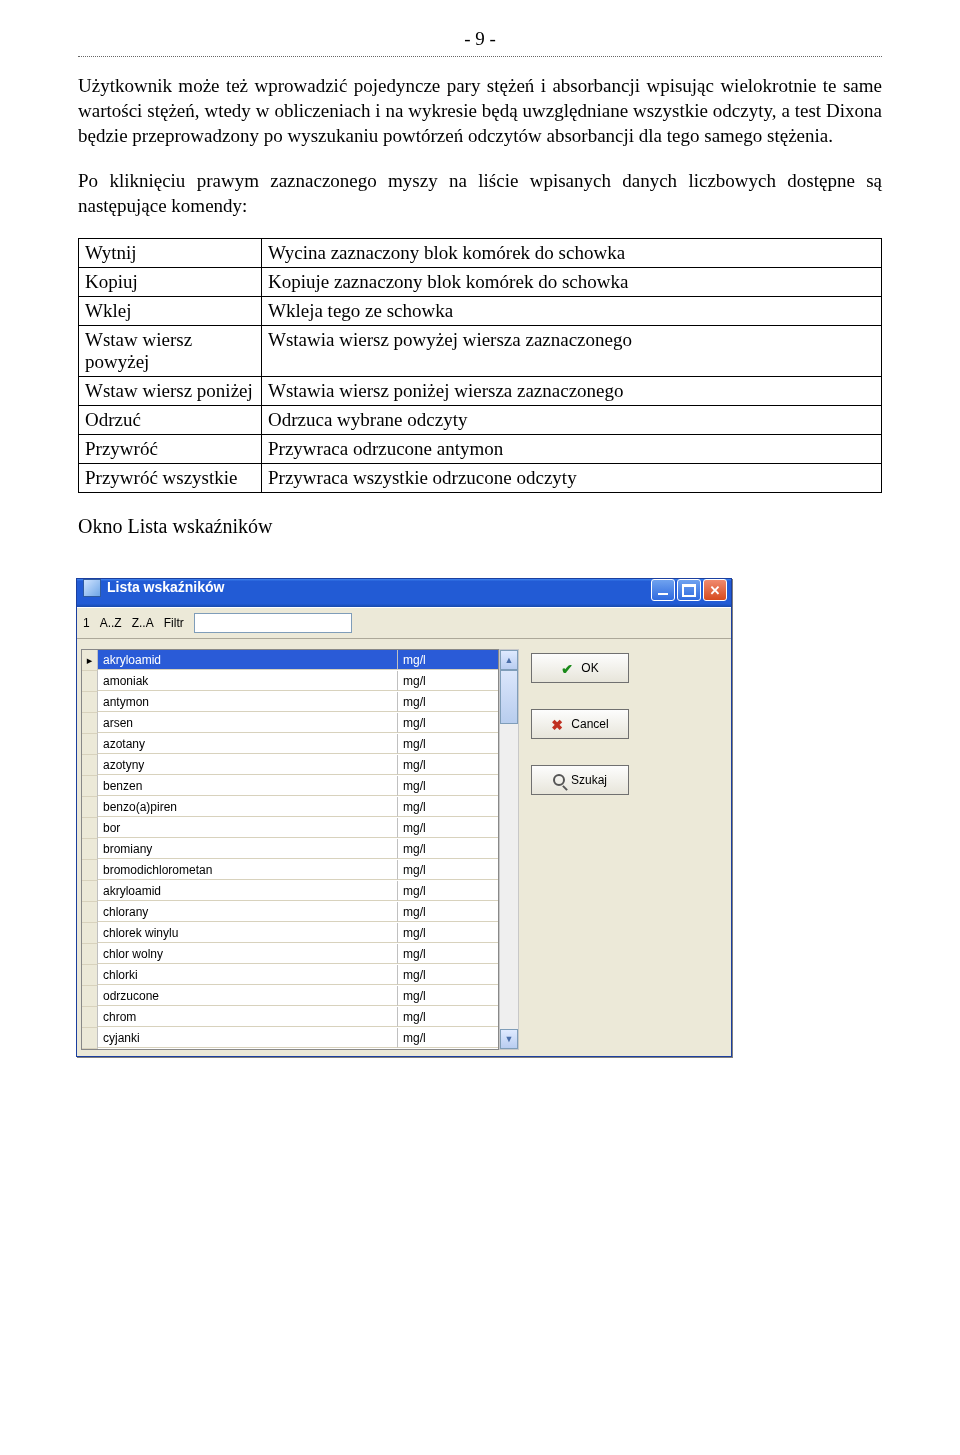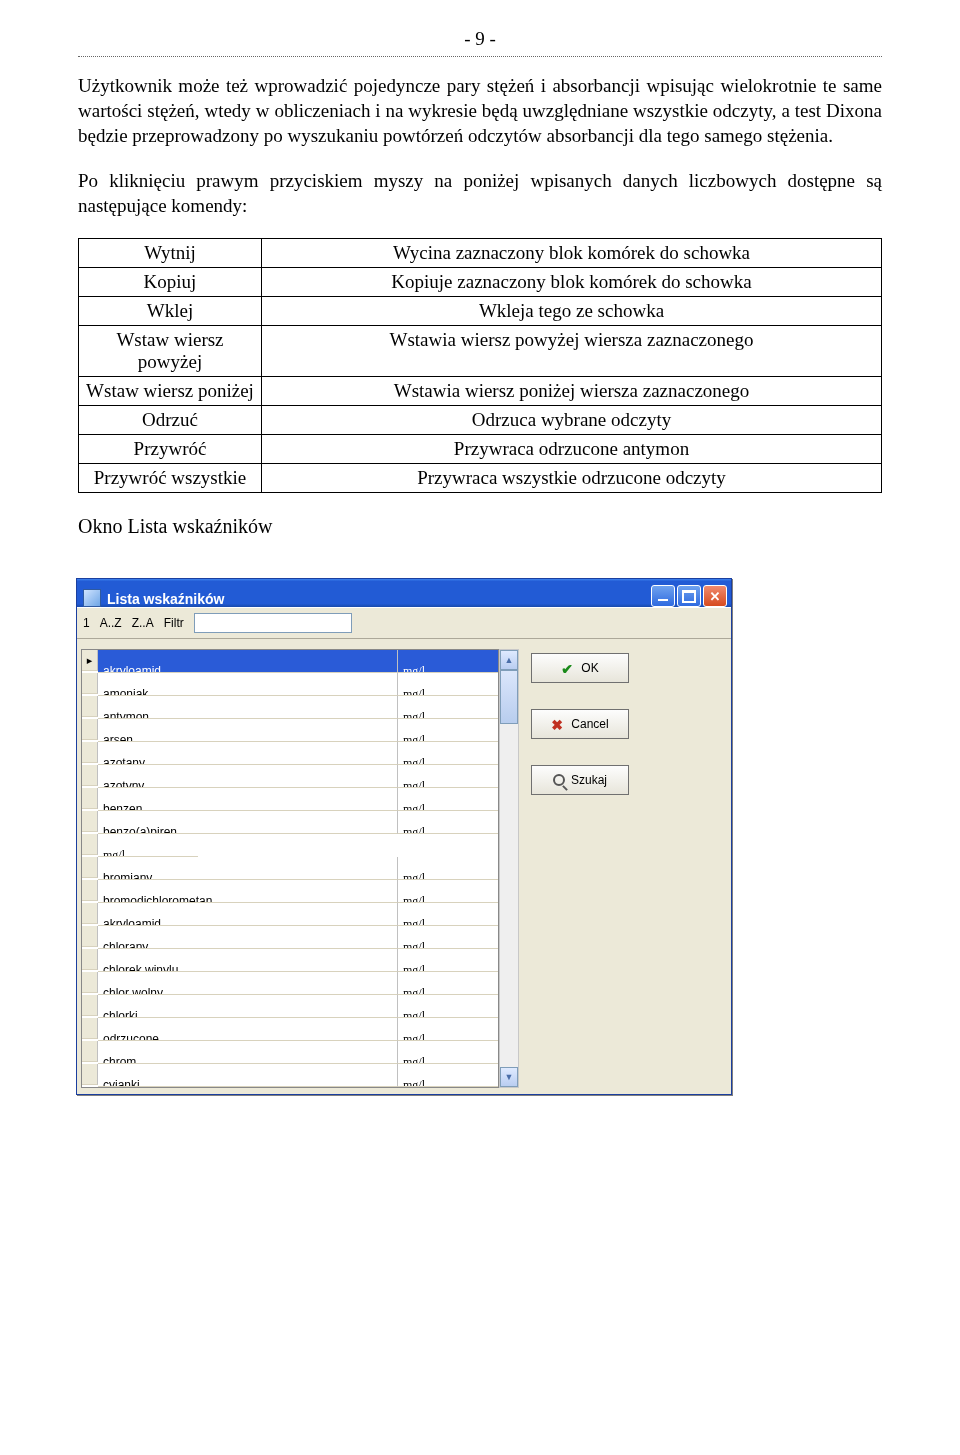--- a/index.html
+++ b/index.html
@@ -30,21 +30,20 @@
   table.cmd {
     border-collapse: collapse;
     width: 100%;
     margin: 6px 0 22px 0;
     font-size: 19px;
   }
   table.cmd td {
     border: 1px solid #000;
     padding: 3px 6px;
     vertical-align: top;
-    text-align: center;
   }
   table.cmd td.c0 { width: 170px; }
   .section-heading {
     font-size: 20px;
     margin: 0 0 40px 0;
   }
 
   
   .xp-window {
     width: 654px;
@@ -52,21 +51,21 @@
     border: 1px solid #1b3f9f;
     font-family: Tahoma, Arial, sans-serif;
     font-size: 12px;
     background: #ece9d8;
     box-shadow: 1px 1px 0 #808080;
   }
   .xp-titlebar {
     height: 28px;
     background: linear-gradient(to bottom,#3f84f0 0%,#225bd5 8%,#225bd5 88%,#184aab 100%);
     display: flex;
-    align-items: flex-end;
+    align-items: flex-start;
     padding: 0 4px 0 6px;
     color: #fff;
     font-weight: bold;
     font-size: 14px;
   }
   .xp-icon {
     width: 16px; height: 16px;
     background: linear-gradient(135deg,#cfe3ff,#6fa6e6);
     border: 1px solid #2f5aa0;
     margin-right: 6px;
@@ -128,26 +127,26 @@
     width: 15px; height: 20px;
     background:#ece9d8;
     border-right:1px solid #c0c0c0;
     border-bottom:1px solid #d8d2bd;
     display:flex;align-items:center;justify-content:center;
     color:#000; font-size:11px;
   }
   .gcell {
     height: 20px; line-height:20px;
     border-bottom: 1px solid #d8d2bd;
-    padding: 11px 5px;
+    padding: 0 5px;
     box-sizing:border-box;
     overflow:hidden;
   }
   .col-name { width: 300px; border-right:1px solid #c0c0c0;}
-  .col-unit { width: 100px; font-family: Liberation Serif, serif; }
+  .col-unit { width: 100px; }
   .grow.selected .gcell { background:#2a5bd7; color:#fff; }
   .grow.selected .gmark { color:#000; }
 
   .xp-scroll {
     width: 18px;
     background:#efefef;
     border:1px solid #c8c8c8;
     display:flex;flex-direction:column;justify-content:space-between;
   }
   .sb-btn{
@@ -181,21 +180,21 @@
   .ico-search{border:2px solid #555;border-radius:50%;width:8px;height:8px;position:relative;}
   .ico-search::after{content:"";position:absolute;right:-5px;bottom:-5px;width:6px;height:2px;background:#555;transform:rotate(45deg);}
 </style>
 </head>
 <body>
 
 <div class="page-number">- 9 -</div>
 <hr class="hr-dots">
 
 <p class="body">Użytkownik może też wprowadzić pojedyncze pary stężeń i absorbancji wpisując wielokrotnie te same wartości stężeń, wtedy w obliczeniach i na wykresie będą uwzględniane wszystkie odczyty, a test Dixona będzie przeprowadzony po wyszukaniu powtórzeń odczytów absorbancji dla tego samego stężenia.</p>
-<p class="body">Po kliknięciu prawym przyciskiem myszy na poniżej wpisanych danych liczbowych dostępne są następujące komendy:</p>
+<p class="body">Po kliknięciu prawym zaznaczonego myszy na liście wpisanych danych liczbowych dostępne są następujące komendy:</p>
 
 <table class="cmd">
   <tbody id="cmd-body">
       <tr>
         <td class="c0">Wytnij</td>
         <td>Wycina zaznaczony blok komórek do schowka</td>
       </tr>
       <tr>
         <td class="c0">Kopiuj</td>
         <td>Kopiuje zaznaczony blok komórek do schowka</td>
@@ -288,20 +287,21 @@
             <div class="gcell col-name">benzen</div>
             <div class="gcell col-unit">mg/l</div>
           </div>
           <div class="grow">
             <div class="gmark"></div>
             <div class="gcell col-name">benzo(a)piren</div>
             <div class="gcell col-unit">mg/l</div>
           </div>
           <div class="grow">
             <div class="gmark"></div>
+            <div class="gcell col-name">bor</div>
             <div class="gcell col-unit">mg/l</div>
           </div>
           <div class="grow">
             <div class="gmark"></div>
             <div class="gcell col-name">bromiany</div>
             <div class="gcell col-unit">mg/l</div>
           </div>
           <div class="grow">
             <div class="gmark"></div>
             <div class="gcell col-name">bromodichlorometan</div>

